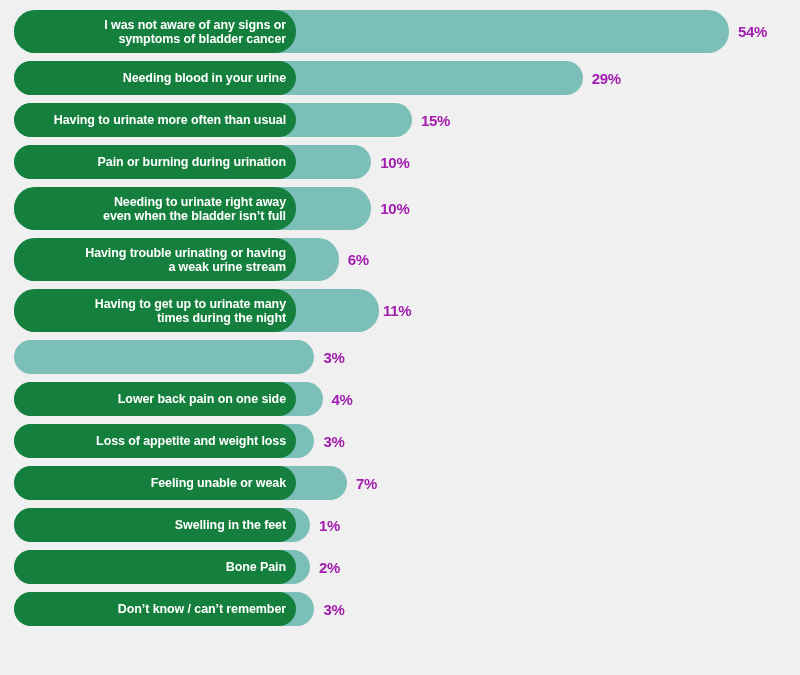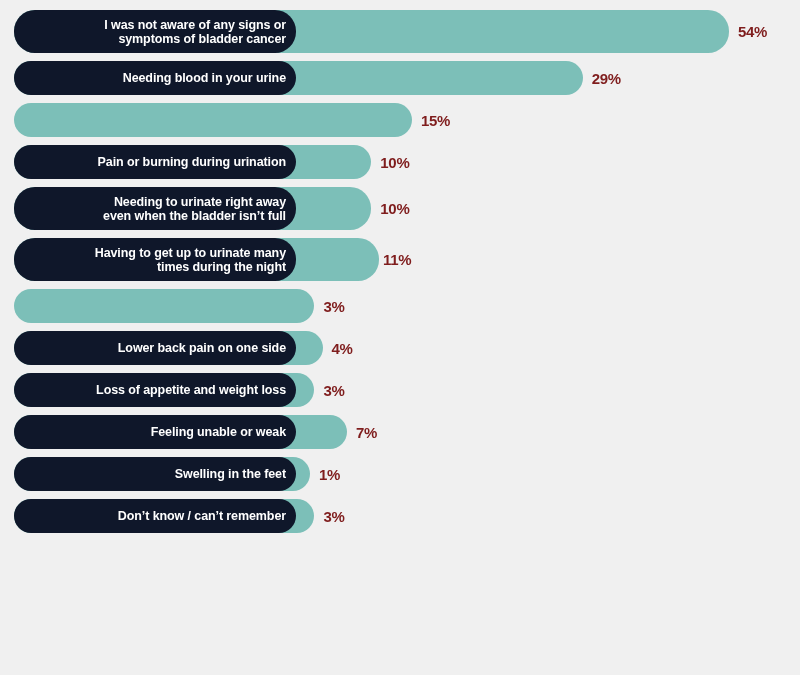--- a/index.html
+++ b/index.html
@@ -51,21 +51,21 @@
   }
   .row.two-line .bar-value {
     border-radius: 21px;
   }
   .bar-label {
     position: absolute;
     left: 0;
     top: 0;
     height: 100%;
     width: 282px;
-    background: #0f172a;
+    background: #15803d;
     border-radius: 17px;
     display: flex;
     align-items: center;
     justify-content: flex-end;
     box-sizing: border-box;
     padding-right: 10px;
     z-index: 2;
   }
   .row.two-line .bar-label {
     border-radius: 21px;
@@ -78,21 +78,21 @@
     text-align: right;
     letter-spacing: -0.1px;
     white-space: pre-line;
   }
   .pct {
     position: absolute;
     top: 0;
     height: 100%;
     display: flex;
     align-items: center;
-    color: #7f1d1d;
+    color: #a21caf;
     font-size: 15px;
     font-weight: bold;
     letter-spacing: -0.3px;
     z-index: 3;
   }
 </style>
 </head>
 <body>
 
 <div id="chart">
@@ -111,20 +111,23 @@
         <div class="bar-value" style="width: 568.68px;"></div>
         <div class="bar-label">
           <span class="label-text">Needing blood in your urine</span>
         </div>
         <div class="pct" style="left: 577.68px;">29%</div>
       </div>
     </div>
     <div class="row">
       <div class="track">
         <div class="bar-value" style="width: 397.95px;"></div>
+        <div class="bar-label">
+          <span class="label-text">Having to urinate more often than usual</span>
+        </div>
         <div class="pct" style="left: 406.95px;">15%</div>
       </div>
     </div>
     <div class="row">
       <div class="track">
         <div class="bar-value" style="width: 357.3px;"></div>
         <div class="bar-label">
           <span class="label-text">Pain or burning during urination</span>
         </div>
         <div class="pct" style="left: 366.3px;">10%</div>
@@ -135,20 +138,30 @@
         <div class="bar-value" style="width: 357.3px;"></div>
         <div class="bar-label">
           <span class="label-text">Needing to urinate right away
 even when the bladder isn’t full</span>
         </div>
         <div class="pct" style="left: 366.3px;">10%</div>
       </div>
     </div>
     <div class="row two-line">
       <div class="track">
+        <div class="bar-value" style="width: 324.78px;"></div>
+        <div class="bar-label">
+          <span class="label-text">Having trouble urinating or having
+a weak urine stream</span>
+        </div>
+        <div class="pct" style="left: 333.78px;">6%</div>
+      </div>
+    </div>
+    <div class="row two-line">
+      <div class="track">
         <div class="bar-value" style="width: 365.43px;"></div>
         <div class="bar-label">
           <span class="label-text">Having to get up to urinate many
 times during the night</span>
         </div>
         <div class="pct" style="left: 369px;">11%</div>
       </div>
     </div>
     <div class="row">
       <div class="track">
@@ -183,20 +196,29 @@
         <div class="pct" style="left: 341.91px;">7%</div>
       </div>
     </div>
     <div class="row">
       <div class="track">
         <div class="bar-value" style="width: 296px;"></div>
         <div class="bar-label">
           <span class="label-text">Swelling in the feet</span>
         </div>
         <div class="pct" style="left: 305px;">1%</div>
+      </div>
+    </div>
+    <div class="row">
+      <div class="track">
+        <div class="bar-value" style="width: 296px;"></div>
+        <div class="bar-label">
+          <span class="label-text">Bone Pain</span>
+        </div>
+        <div class="pct" style="left: 305px;">2%</div>
       </div>
     </div>
     <div class="row">
       <div class="track">
         <div class="bar-value" style="width: 300.39px;"></div>
         <div class="bar-label">
           <span class="label-text">Don’t know / can’t remember</span>
         </div>
         <div class="pct" style="left: 309.39px;">3%</div>
       </div>

